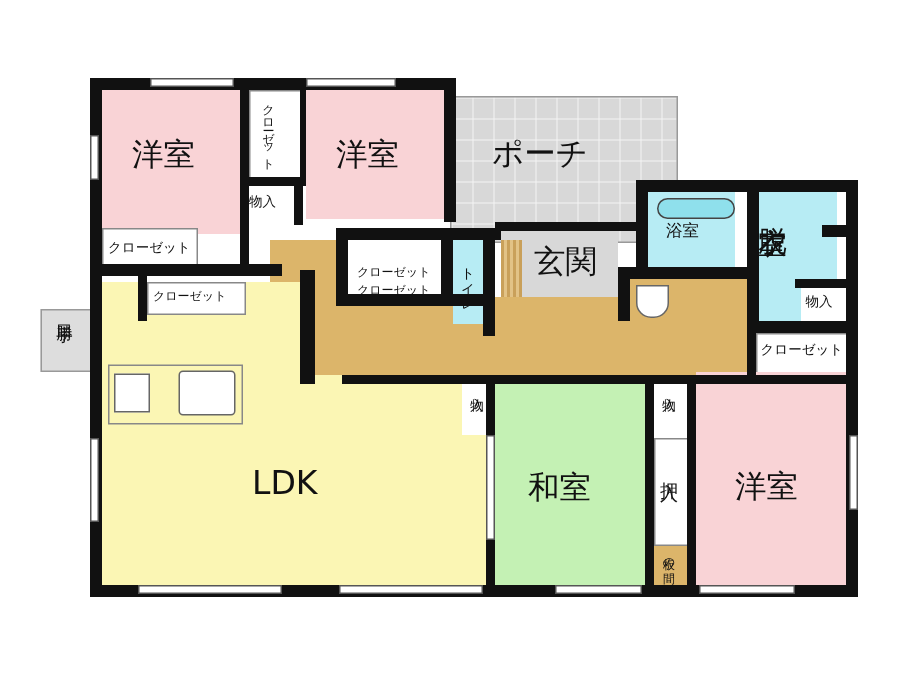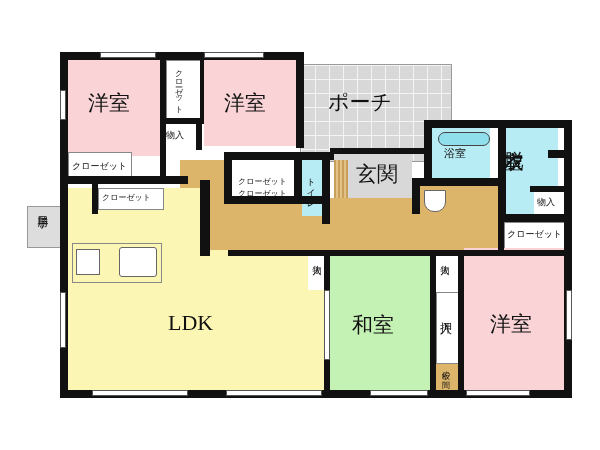--- a/index.html
+++ b/index.html
@@ -57,21 +57,21 @@
 <div class="room" style="left:506px;top:128px;width:52px;height:86px;background:#b7ecf4;"></div>
 <div class="lbl vert" style="left:505px;top:136px;font-size:19px;">脱衣室</div>
 <div class="room" style="left:534px;top:192px;width:32px;height:22px;background:#fff;"></div>
 <div class="lbl sm" style="left:537px;top:198px;">物入</div>
 
 <div class="room" style="left:504px;top:222px;width:60px;height:26px;background:#fff;border:1px solid #888;"></div>
 <div class="lbl sm" style="left:507px;top:230px;">クローゼット</div>
 
 <div class="room" style="left:68px;top:188px;width:140px;height:64px;background:#fbf6b4;"></div>
 <div class="room" style="left:68px;top:250px;width:256px;height:140px;background:#fbf6b4;"></div>
-<div class="lbl" style="left:168px;top:312px;font-size:22px;font-family:Liberation Serif, serif;">LDK</div>
+<div class="lbl" style="left:168px;top:312px;font-size:22px;">LDK</div>
 <div class="room" style="left:98px;top:188px;width:64px;height:20px;background:#fff;border:1px solid #888;"></div>
 <div class="lbl xs" style="left:102px;top:194px;">クローゼット</div>
 <div class="abs" style="left:72px;top:243px;width:90px;height:40px;border:1px solid #888;background:#fbf6b4;"></div>
 <div class="abs" style="left:76px;top:249px;width:24px;height:26px;border:1px solid #666;background:#fff;"></div>
 <div class="abs" style="left:119px;top:247px;width:38px;height:30px;border:1px solid #666;border-radius:3px;background:#fff;"></div>
 <div class="room" style="left:308px;top:256px;width:22px;height:34px;background:#fff;"></div>
 <div class="lbl sm vert" style="left:312px;top:258px;">物入</div>
 
 <div class="abs" style="left:27px;top:206px;width:34px;height:42px;background:#ddd;border:1px solid #999;"></div>
 <div class="lbl sm vert" style="left:37px;top:208px;font-size:11px;">勝手口</div>

